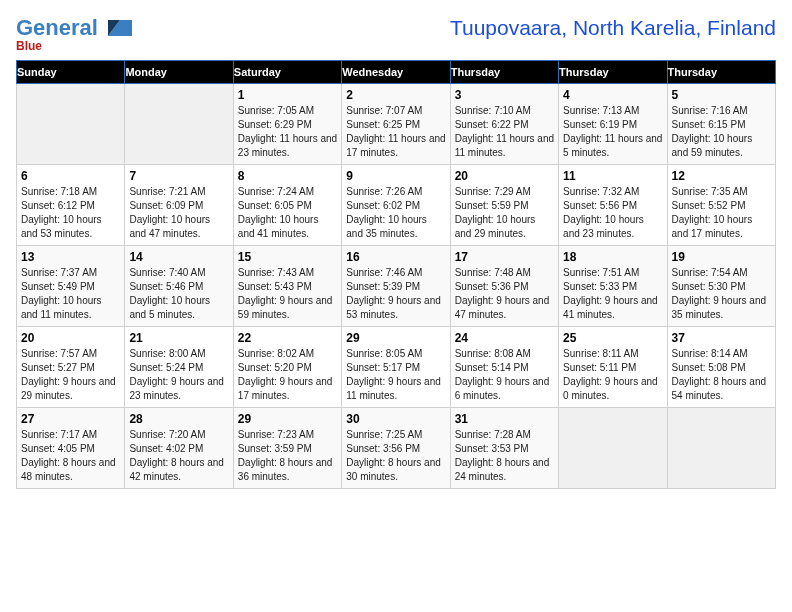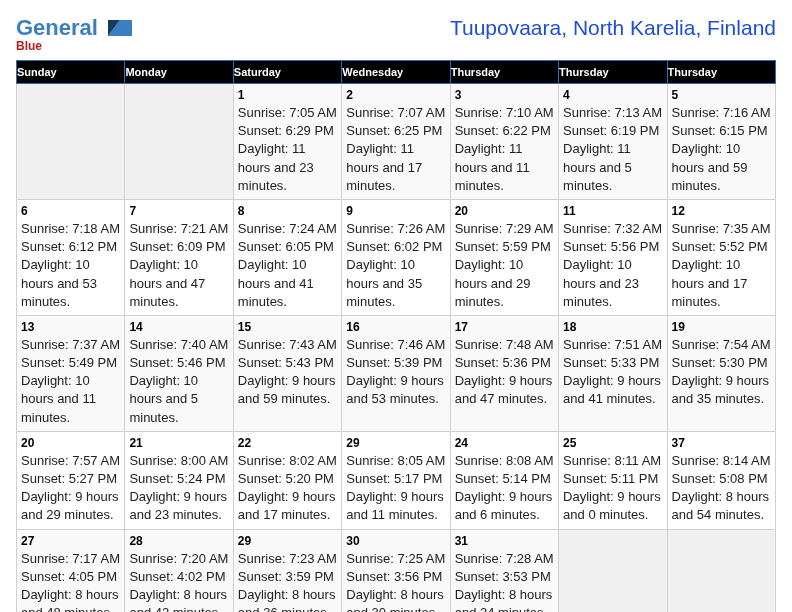--- a/index.html
+++ b/index.html
@@ -63,21 +63,21 @@
       min-height: 80px;
       width: calc(100% / 7);
     }
     .day-num {
       font-weight: bold;
       font-size: 12px;
       display: block;
       margin-bottom: 2px;
     }
     .day-info {
-      font-size: 13px;
+      font-size: 10px;
       color: #222;
       line-height: 1.4;
     }
     tbody tr:nth-child(odd) td {
       background: #f9f9f9;
     }
     tbody tr:nth-child(even) td {
       background: #ffffff;
     }
     .empty {

